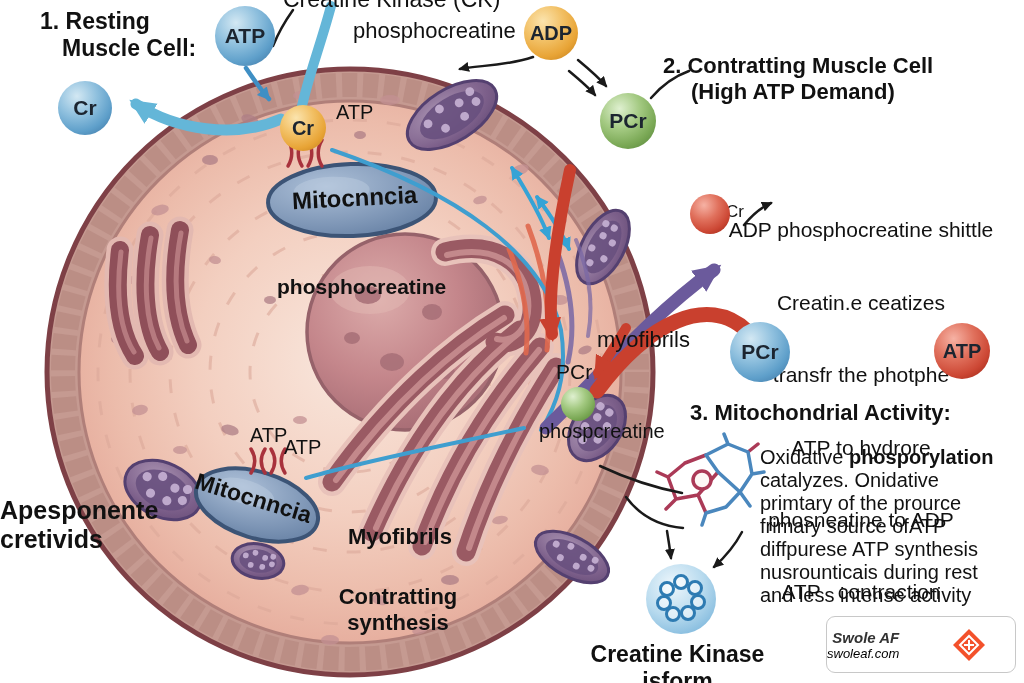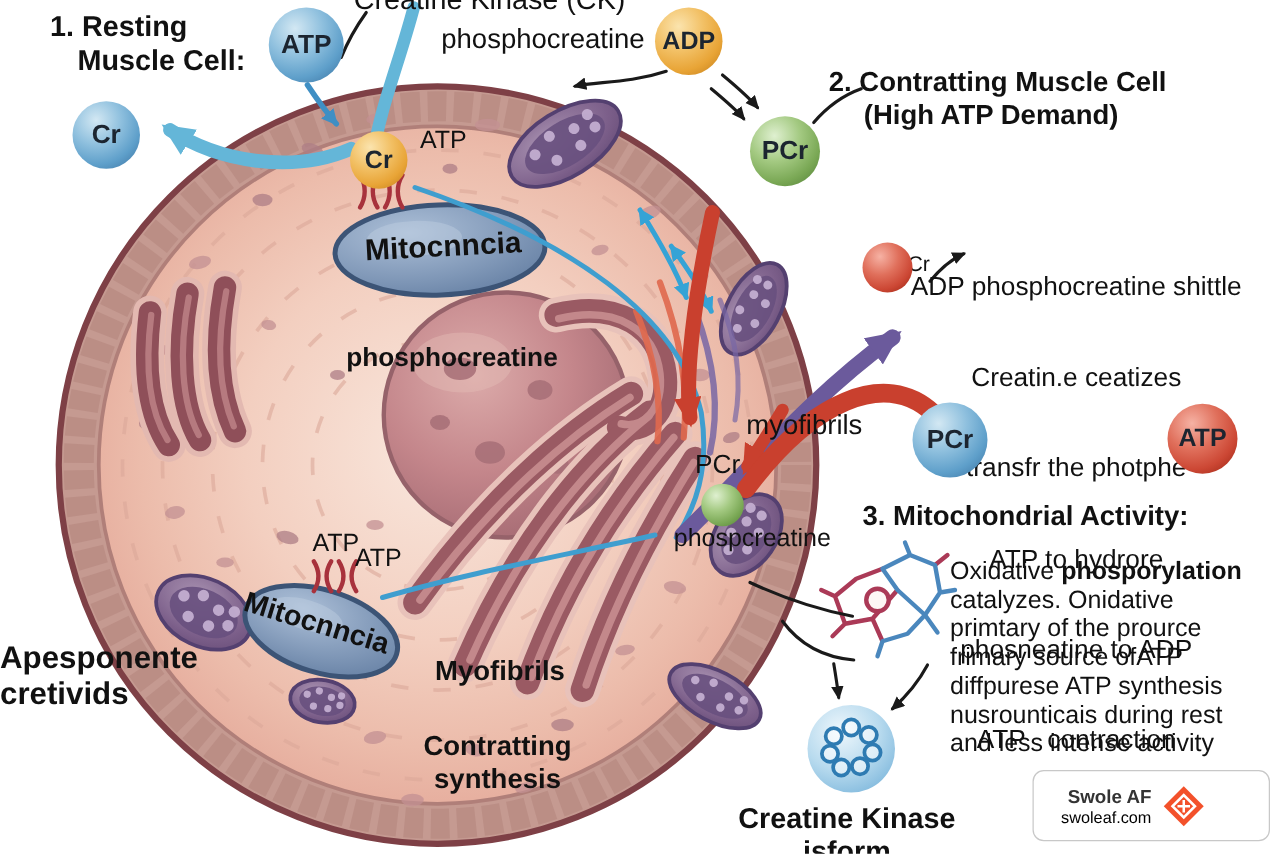--- a/index.html
+++ b/index.html
@@ -14,21 +14,21 @@
   .mol-blue{background:radial-gradient(circle at 35% 28%, #d3e8f3 0%, #8fc0de 38%, #5e9fca 68%, #386d9b 100%);}
   .mol-orange{background:radial-gradient(circle at 35% 28%, #fbe4ae 0%, #f2c express 0%, #f2c065 38%, #e8a436 68%, #bd7817 100%);}
   .mol-orange{background:radial-gradient(circle at 35% 28%, #fbe4ae 0%, #f2c065 38%, #e8a436 68%, #bd7817 100%);}
   .mol-green{background:radial-gradient(circle at 35% 28%, #dff0d0 0%, #a3c981 38%, #7aa855 68%, #4e7c34 100%);}
   .mol-red{background:radial-gradient(circle at 35% 28%, #f6b2a4 0%, #e0705c 38%, #cc4734 68%, #93200f 100%);}
   .shuttle{position:absolute;left:700px;top:170px;width:322px;text-align:center;
            font-size:21px;line-height:1.15;white-space:pre-wrap;}
   .mitotext{position:absolute;left:760px;top:446px;width:268px;font-size:20px;line-height:1.15;}
   .badge{position:absolute;left:826px;top:616px;width:190px;height:57px;background:#fff;
          border:1.5px solid #c8c8c8;border-radius:9px;display:flex;align-items:center;
-         justify-content:center;gap:8px;padding-right:28px;box-sizing:border-box;}
+         justify-content:space-between;gap:8px;padding-right:28px;box-sizing:border-box;font-style:italic;}
   .badge .txt{text-align:right;}
   .badge .t1{font-weight:700;font-size:15px;color:#333;}
   .badge .t2{font-size:13px;color:#000000;}
 </style>
 </head>
 <body>
 
 <div id="stage">
 
 <svg class="canvas" width="1024" height="683" viewBox="0 0 1024 683">
@@ -369,21 +369,21 @@
 <div class="lbl b" style="left:277px;top:275px;font-size:21px;">phosphocreatine</div>
 <div class="lbl b" style="left:292px;top:184px;font-size:24px;transform:rotate(-3deg);">Mitocnncia</div>
 <div class="lbl" style="left:250px;top:424px;font-size:20px;">ATP</div>
 <div class="lbl" style="left:284px;top:436px;font-size:20px;">ATP</div>
 <div class="lbl b" style="left:200px;top:468px;font-size:23px;transform:rotate(17deg);transform-origin:left top;">Mitocnncia</div>
 <div class="lbl b" style="left:348px;top:524px;font-size:22px;">Myofibrils</div>
 <div class="lbl b" style="left:318px;top:584px;font-size:22px;width:160px;text-align:center;white-space:normal;">
   <div>Contratting</div>
   <div>synthesis</div>
 </div>
-<div class="lbl b" style="left:0px;top:512px;font-size:25px;">
+<div class="lbl b" style="left:0px;top:496px;font-size:25px;">
   <div>Apesponente</div>
   <div>cretivids</div>
 </div>
 <div class="lbl b" style="left:580px;top:641px;font-size:23px;width:195px;text-align:center;white-space:normal;">
   <div>Creatine Kinase</div>
   <div>isform</div>
 </div>
 
 <div class="mol mol-blue" style="left:215px;top:6px;width:60px;height:60px;font-size:21px;">ATP</div>
 <div class="mol mol-orange" style="left:524px;top:6px;width:54px;height:54px;font-size:20px;">ADP</div>

